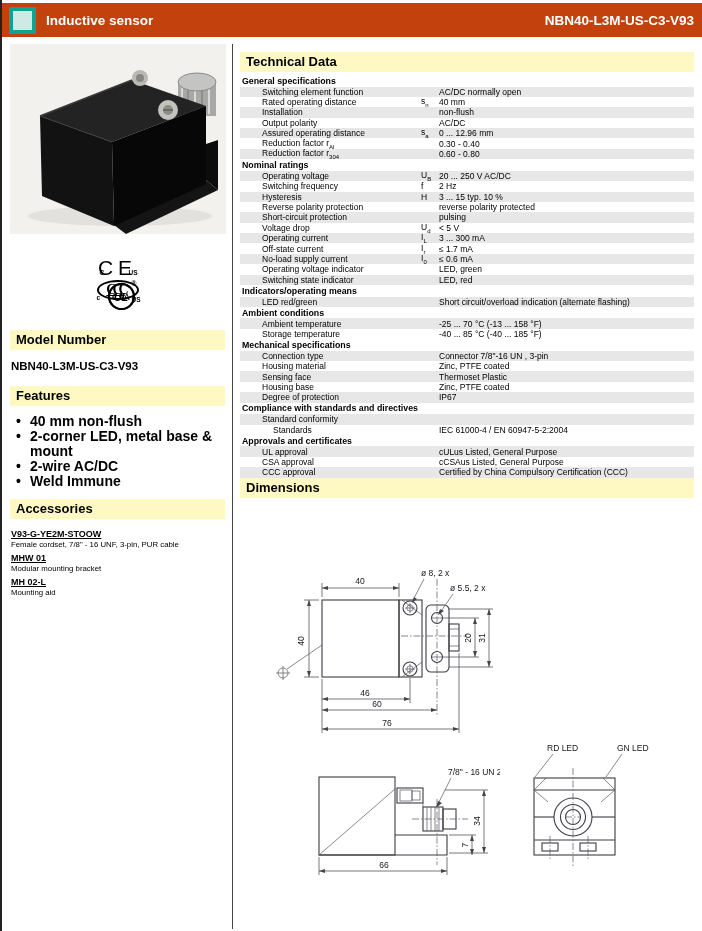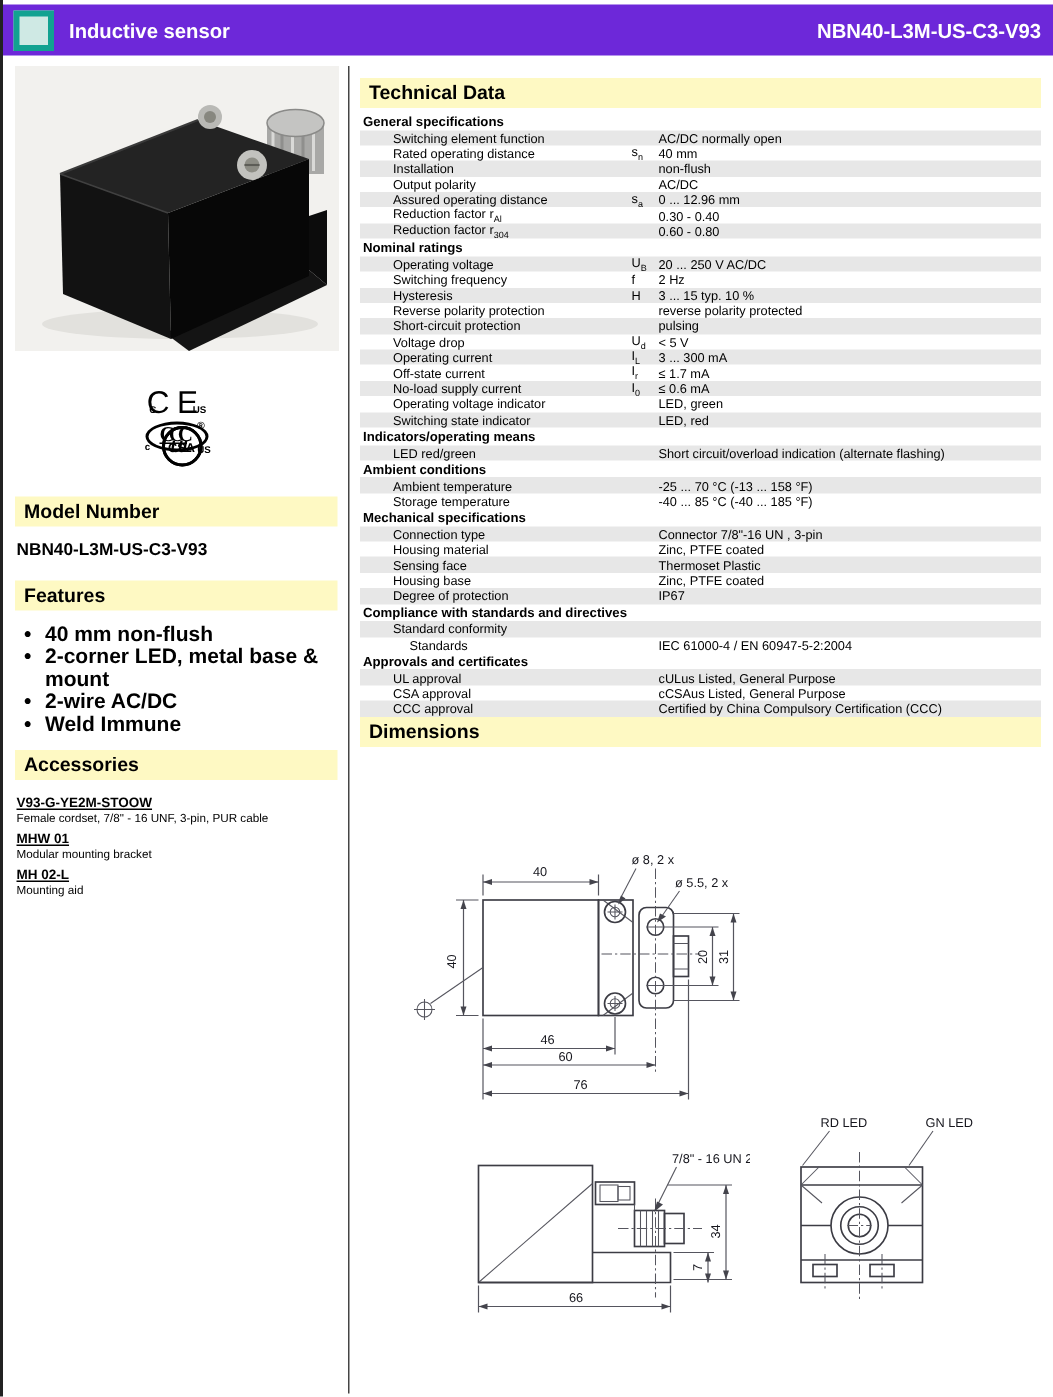--- a/index.html
+++ b/index.html
@@ -6,21 +6,21 @@
   html,body { width:702px; }
   body {
     font-family:"Liberation Sans", sans-serif;
     background:#ffffff; color:#000;
     width:702px; height:931px; position:relative;
     border-left:2px solid #222;
     overflow:hidden;
   }
   
   .top-bar {
-    margin-top:3px; height:34px; background:#6d28d9;
+    margin-top:3px; height:34px; background:#c2410c;
     display:flex; align-items:center;
   }
   .brand-sq {
     width:27px; height:27px; margin-left:7px;
     background:#cfe9e4; border:4px solid #12a291;
   }
   .top-title { color:#fff; font-weight:bold; font-size:13.5px; margin-left:10px; }
   .top-model { color:#fff; font-weight:bold; font-size:13.5px; margin-left:auto; margin-right:8px; }
 
   .content { display:flex; margin-top:7px; }

